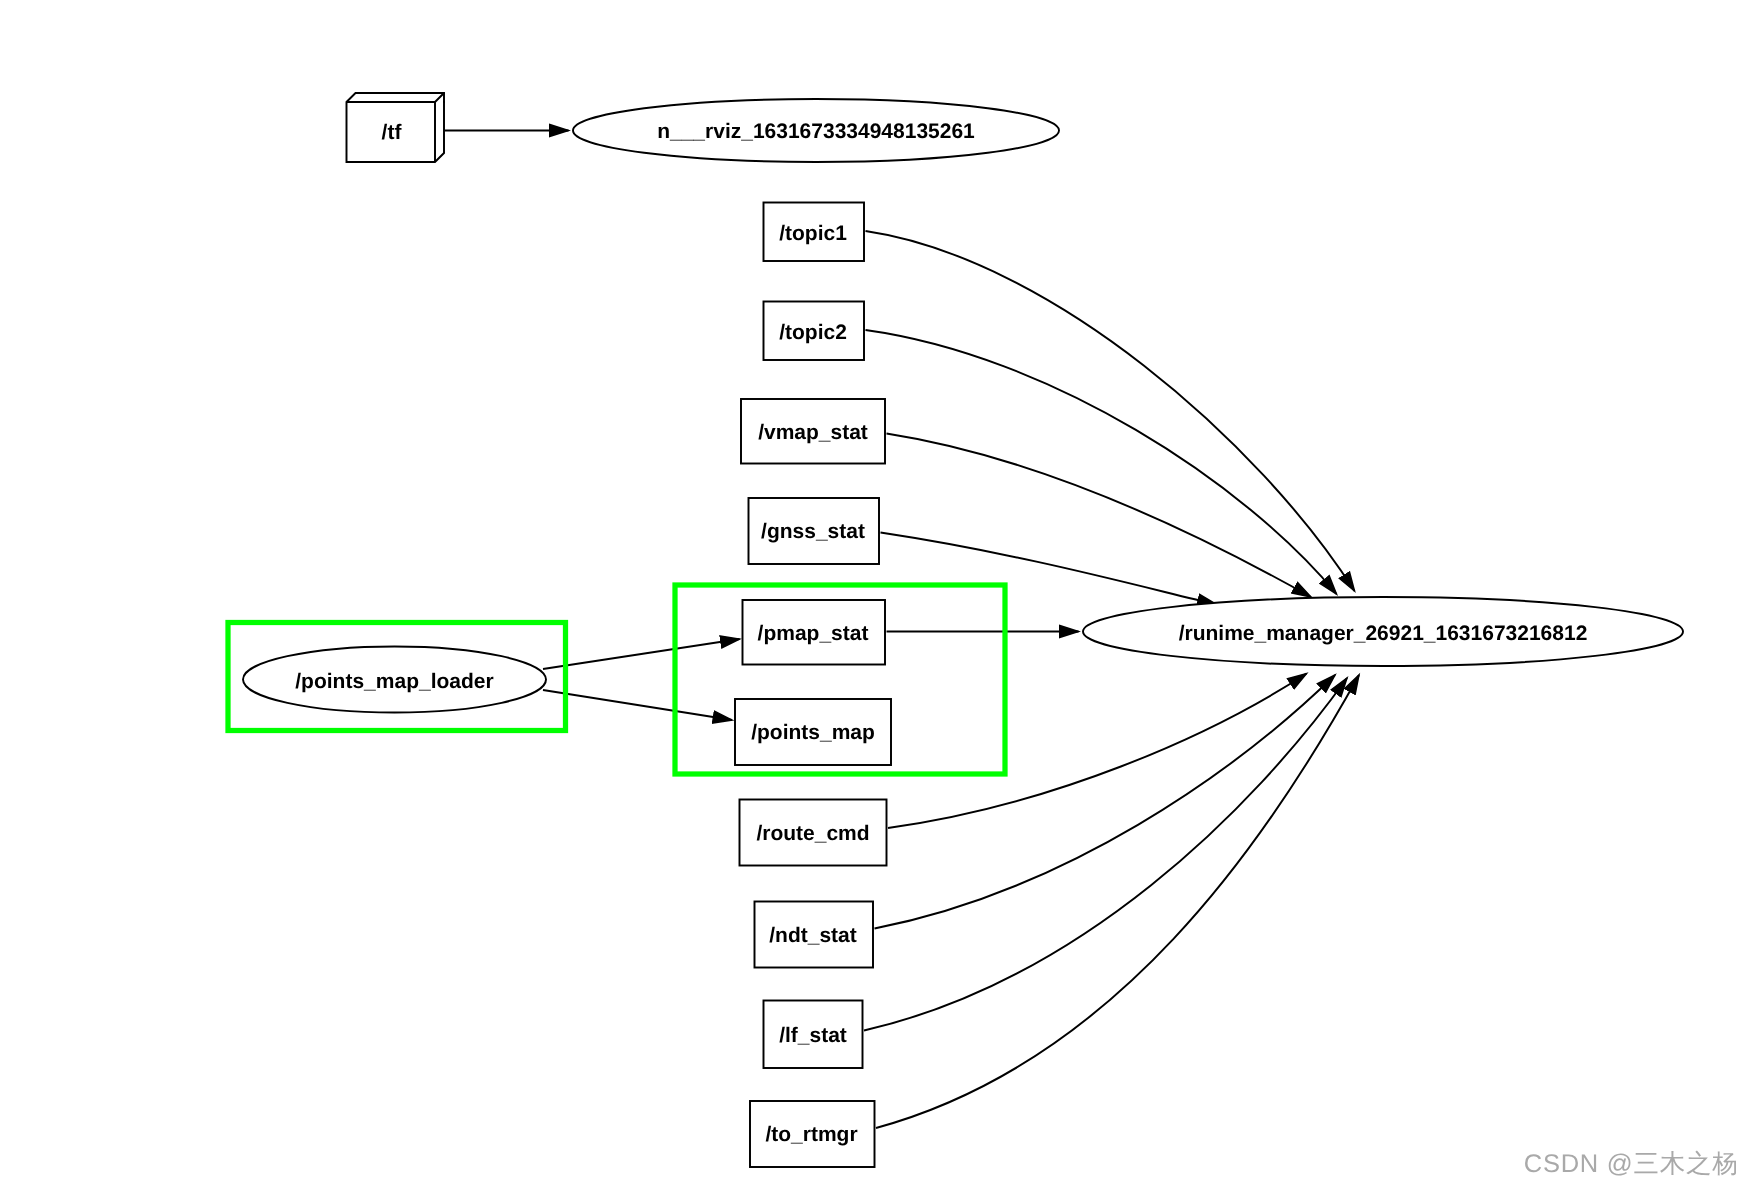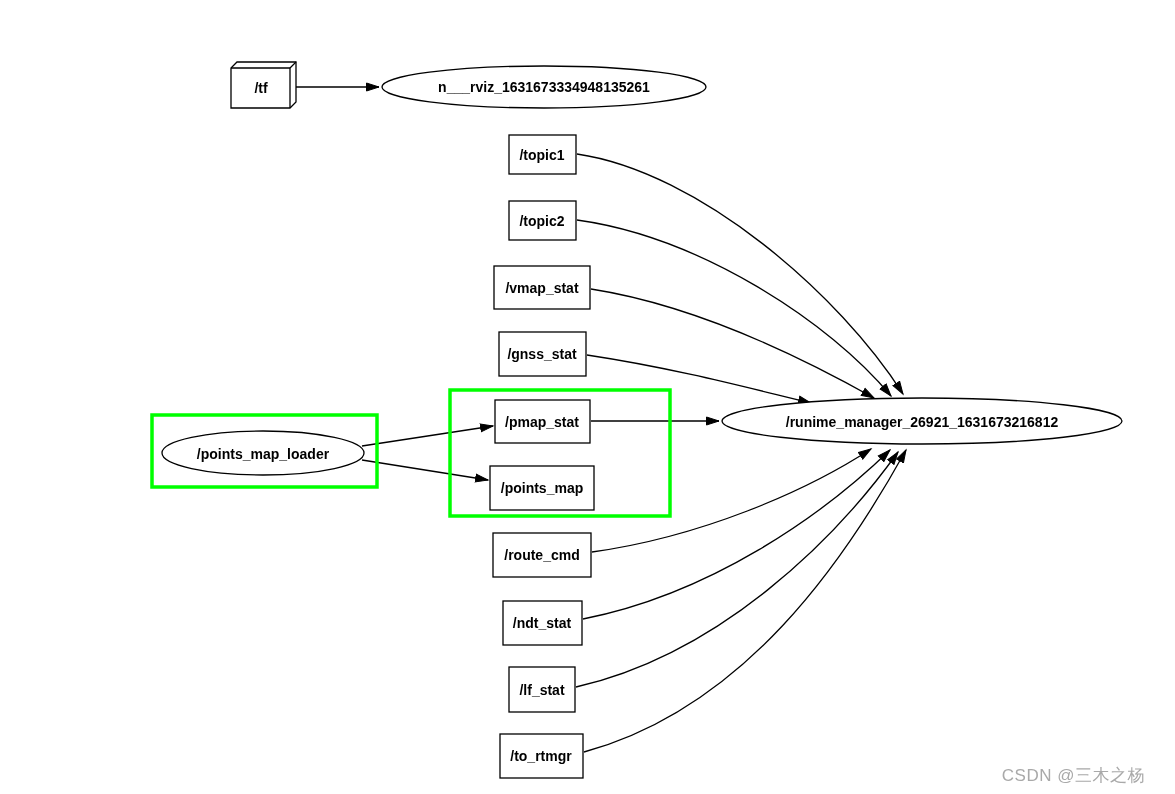--- a/index.html
+++ b/index.html
@@ -37,21 +37,21 @@
     font-weight: bold;
     text-anchor: middle;
     dominant-baseline: middle;
   }
   svg.graph .highlight-box {
     fill: none;
     stroke-width: 3.5;
   }
   .watermark {
     position: absolute;
-    right: 18px;
+    right: 4px;
     bottom: 7px;
     font-size: 17px;
     color: #a9a9a9;
     font-family: "Liberation Sans", sans-serif;
     letter-spacing: 0.5px;
     text-align: center;
   }
 </style>
 </head>
 <body>

